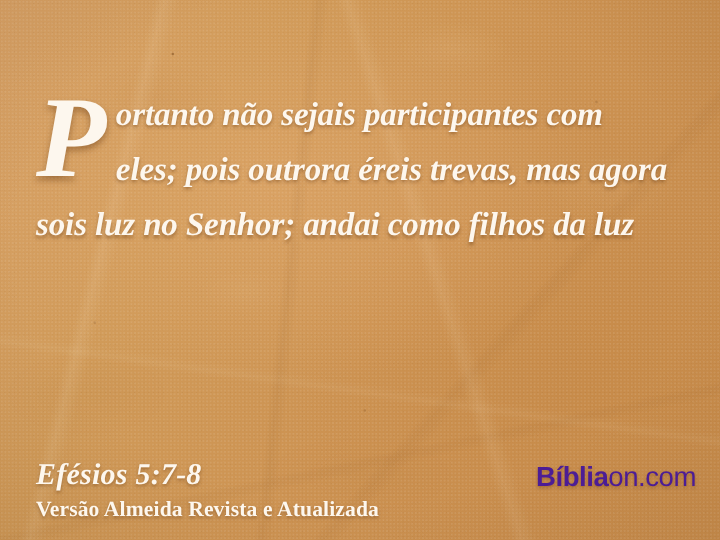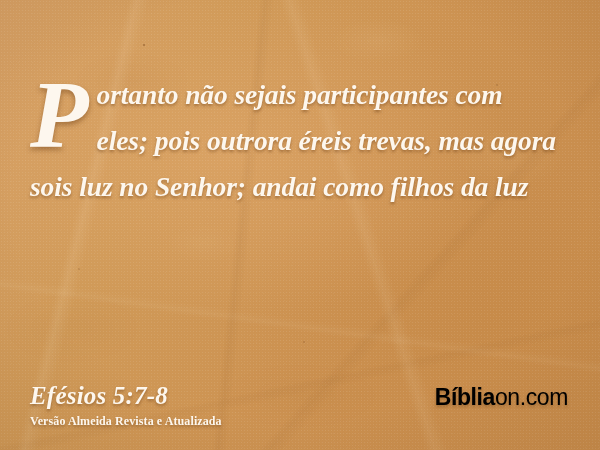--- a/index.html
+++ b/index.html
@@ -107,32 +107,32 @@
     letter-spacing: 0.2px;
     text-shadow: 0 2px 3px rgba(92,48,10,0.40);
     z-index: 5;
   }
   #version {
     position: absolute;
     left: 30px;
     top: 414px;
     color: #fdf7ee;
     font-weight: bold;
-    font-size: 12px;
+    font-size: 18px;
     letter-spacing: 0.1px;
     text-shadow: 0 2px 3px rgba(92,48,10,0.40);
     z-index: 5;
   }
   #logo {
     position: absolute;
-    right: 32px;
+    right: 20px;
     top: 384px;
     font-family: "Liberation Sans", "DejaVu Sans", sans-serif;
     font-size: 23px;
-    color: #000000;
+    color: #4c1d95;
     letter-spacing: -0.4px;
     text-shadow: 0 2px 3px rgba(92,48,10,0.35);
     white-space: nowrap;
     z-index: 5;
   }
   #logo .b { font-weight: bold; }
   #logo .d { font-weight: normal; }
 </style>
 </head>
 <body>

